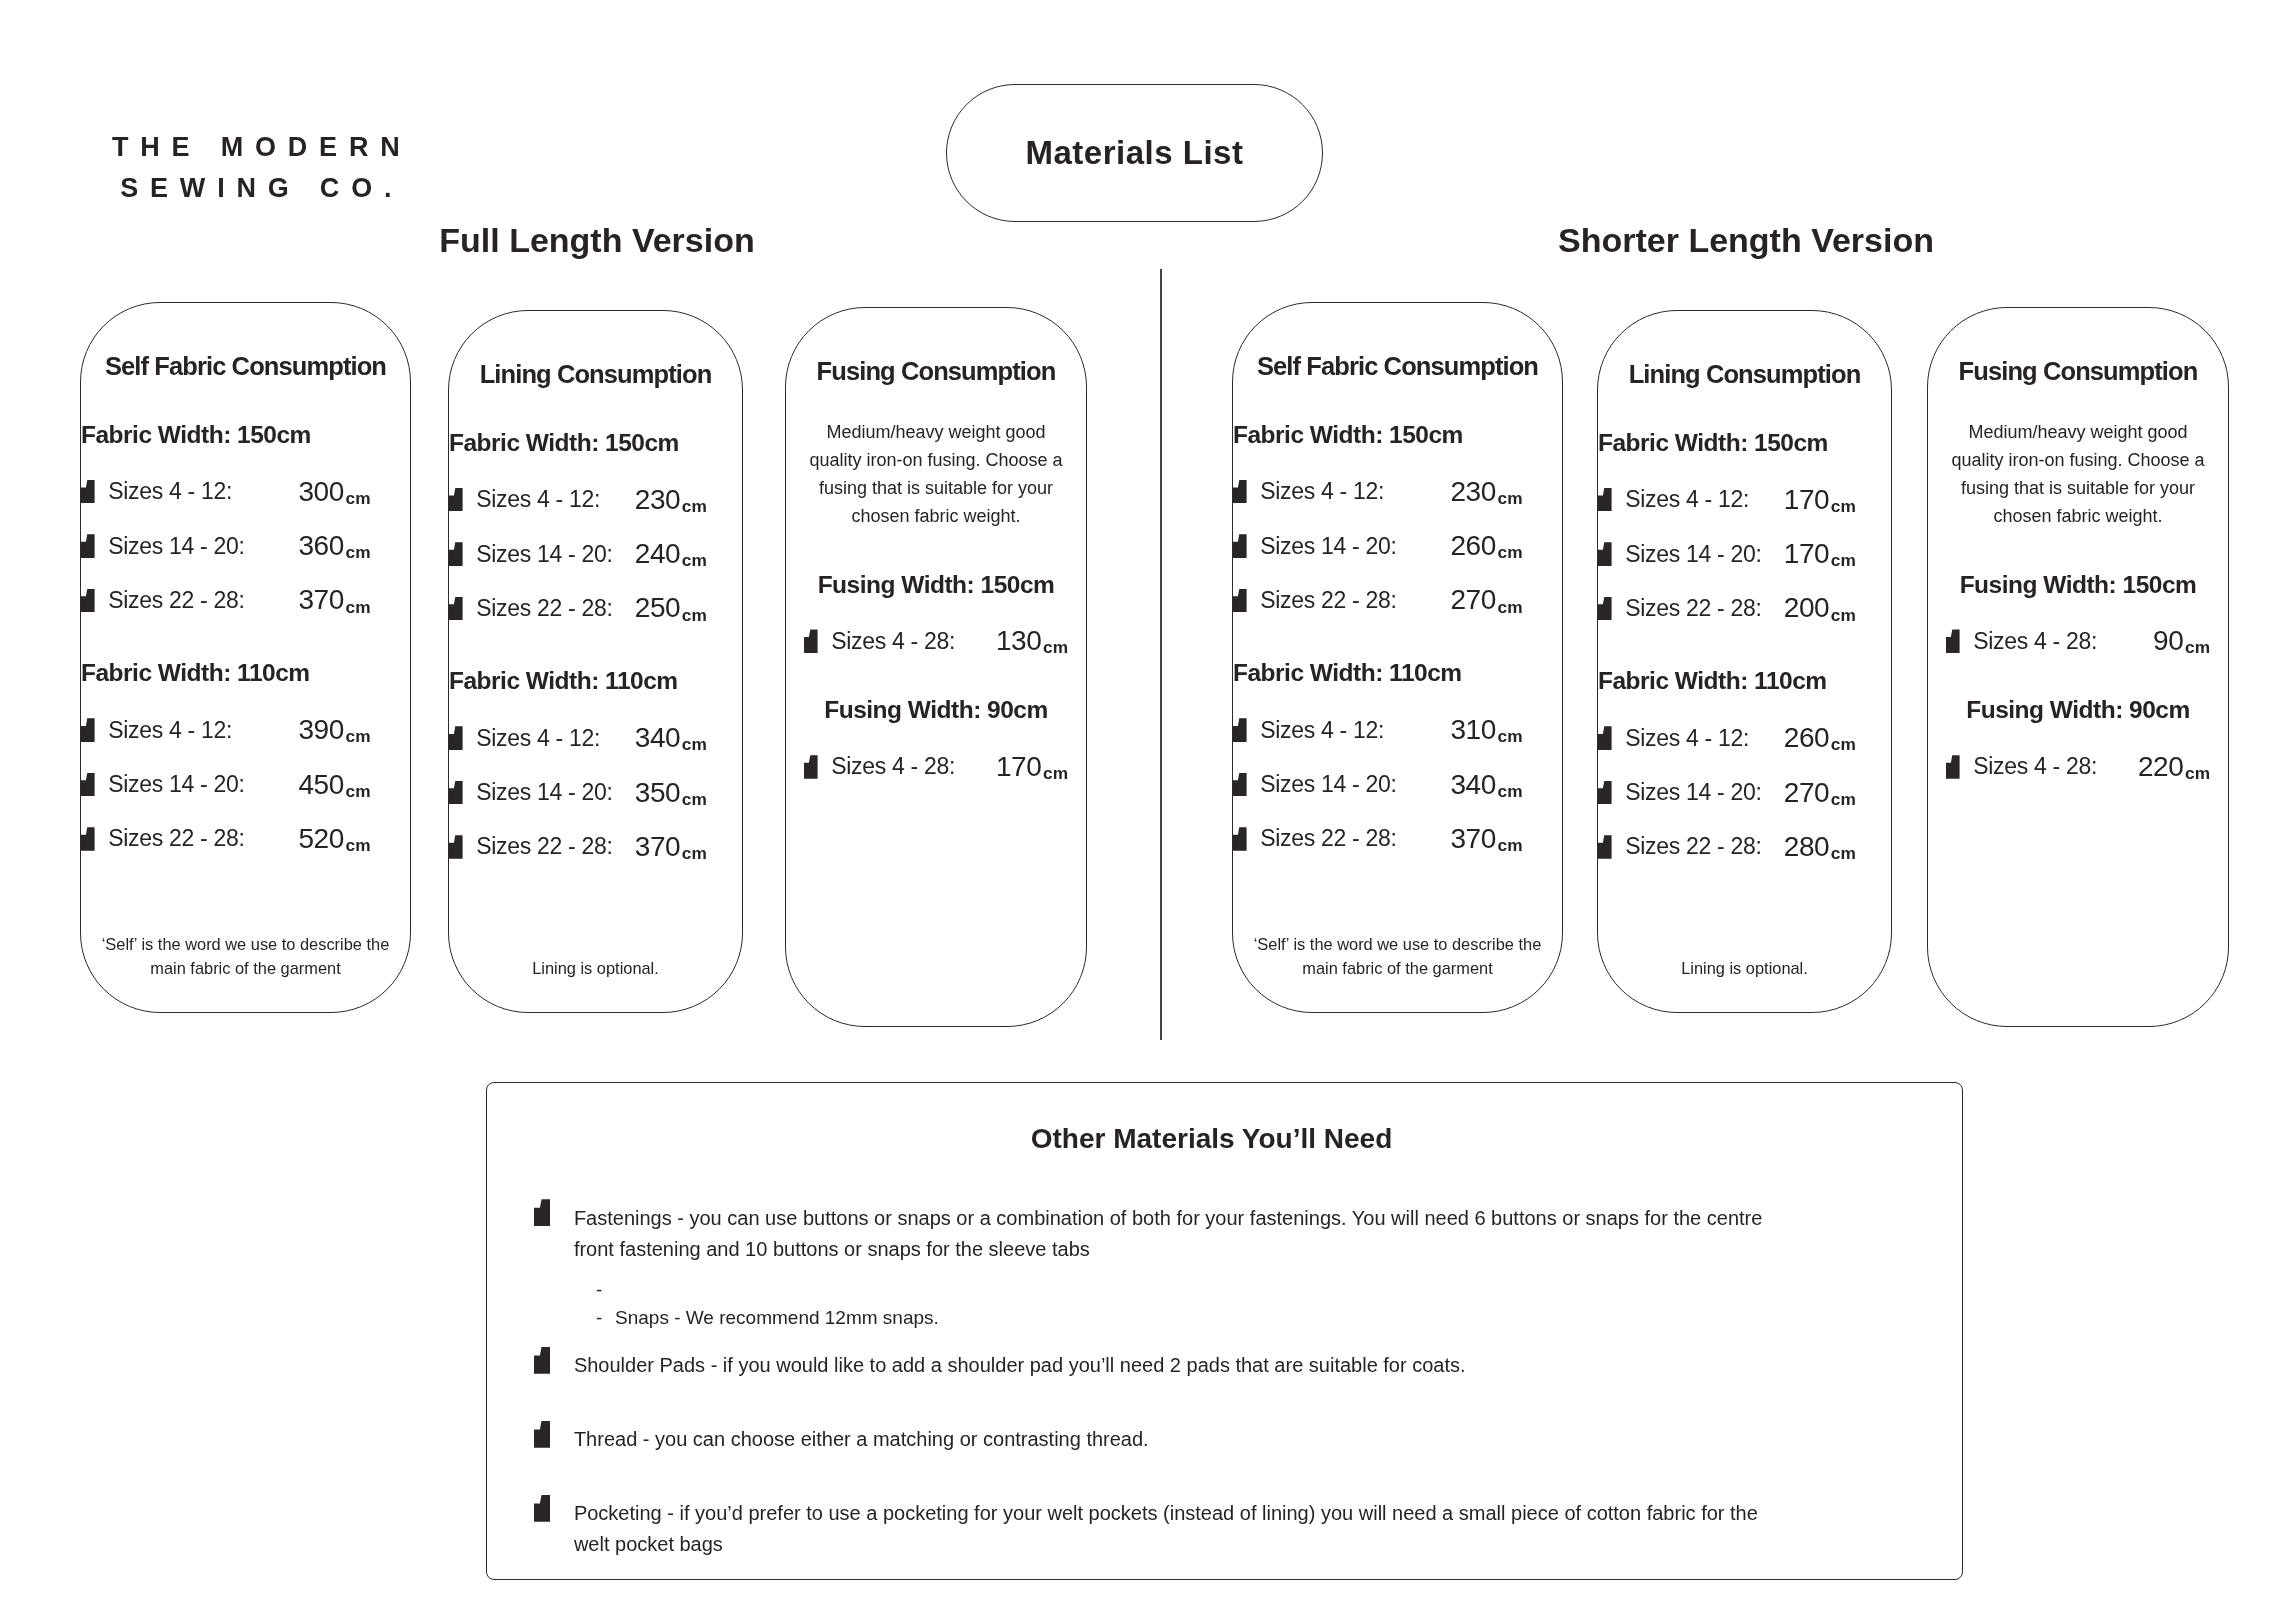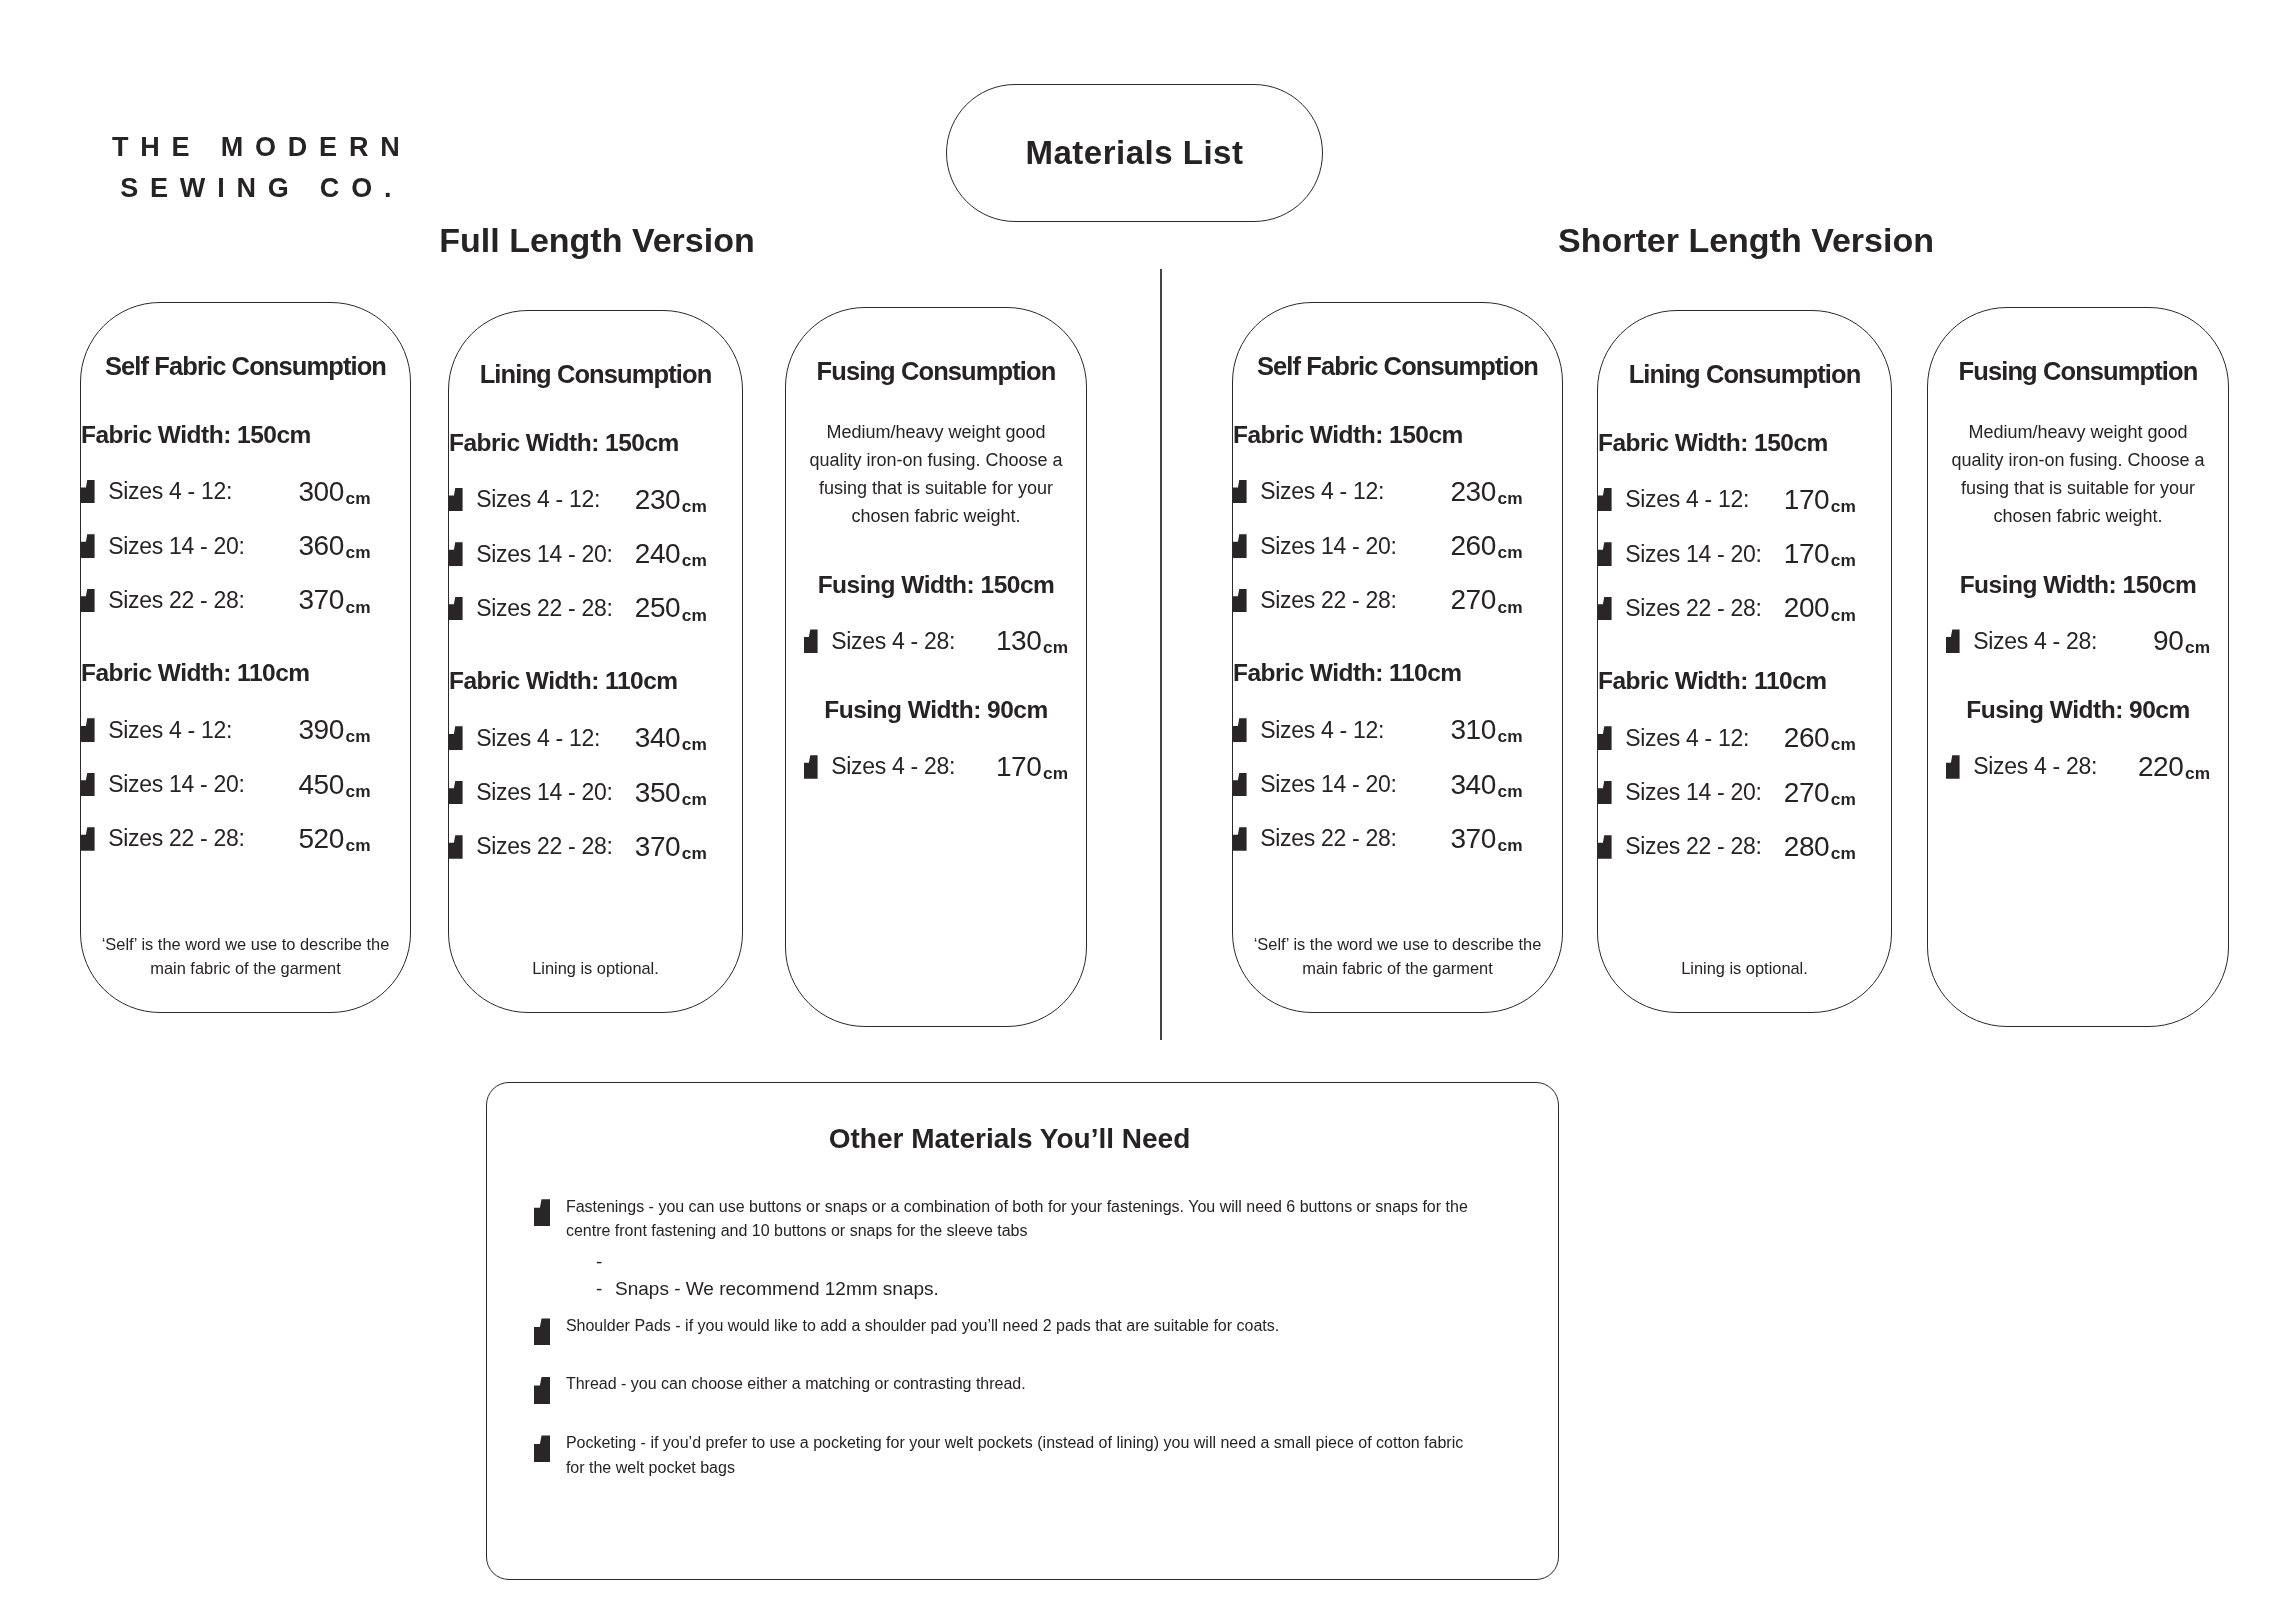--- a/index.html
+++ b/index.html
@@ -34,26 +34,26 @@
   .bullet{display:inline-block;width:13.6px;height:23.6px;flex:0 0 13.6px;background:#2a2627;
     clip-path:polygon(0 32%,36% 32%,46% 0,100% 0,100% 100%,0 100%);}
   .size-row .bullet{margin-right:13.6px;}
   .size-label{font-size:23px;letter-spacing:-0.3px;}
   .size-value{margin-left:auto;font-size:28px;font-weight:400;letter-spacing:-0.5px;}
   .size-unit{font-size:17.3px;font-weight:700;margin-left:1.8px;padding-bottom:1.8px;align-self:flex-end;}
   .footnote{margin:auto 0 31px;max-width:92%;font-size:16.4px;line-height:1.45;text-align:center;}
   .fusing-intro{margin:33px 0 0;max-width:275px;font-size:18px;line-height:1.55;text-align:center;}
   .gh-gap{margin-top:36px;}
   
-  .other-box{position:absolute;left:486px;top:1082px;width:1073px;height:498px;box-sizing:border-box;
-    border:1.8px solid #2c292a;border-radius:23px;padding:27px 73px 0 47px;background:#fff;}
+  .other-box{position:absolute;left:486px;top:1082px;width:1477px;height:498px;box-sizing:border-box;
+    border:1.8px solid #2c292a;border-radius:8px;padding:27px 73px 0 47px;background:#fff;}
   .other-title{margin:12.7px 0 40px;text-align:center;font-size:28px;font-weight:700;}
   .om-item{display:flex;align-items:flex-start;gap:15.5px;margin-bottom:27px;}
   .bullet-lg{width:16.4px;height:27px;flex:0 0 16.4px;margin-top:4.5px;}
-  .om-text{margin:0;font-size:16px;line-height:1.55;max-width:1204px;}
+  .om-text{margin:8px;font-size:20px;line-height:1.55;max-width:1204px;}
   .om-sub{display:flex;align-items:flex-start;gap:12.7px;margin:-11px 0 11px 62px;}
   .om-sub-text{margin:0;font-size:19px;line-height:1.45;}
   .dash{font-size:19px;line-height:1.45;}
   .mb-tight{margin-bottom:14.5px;}
 </style>
 </head>
 <body>
 
 <div class="page">
 

